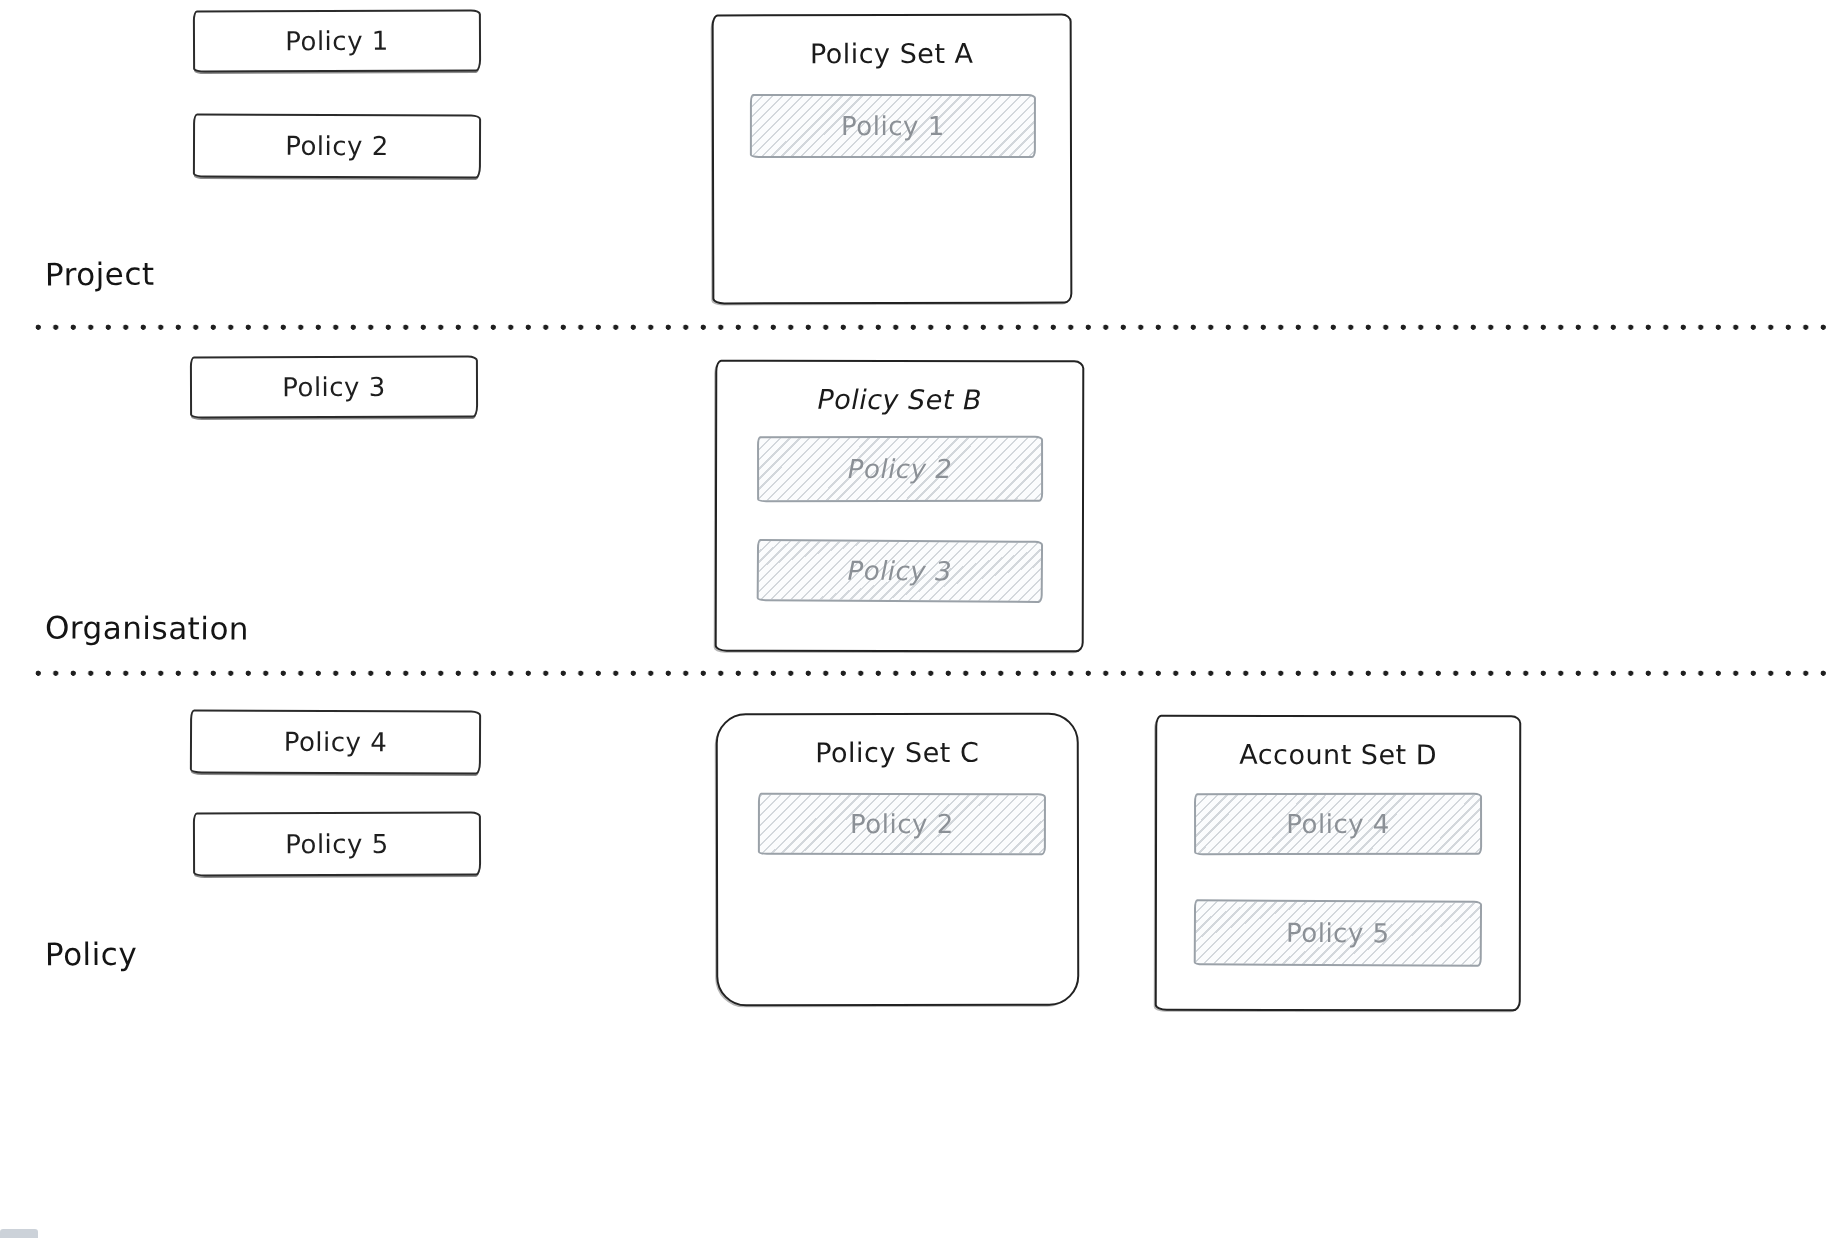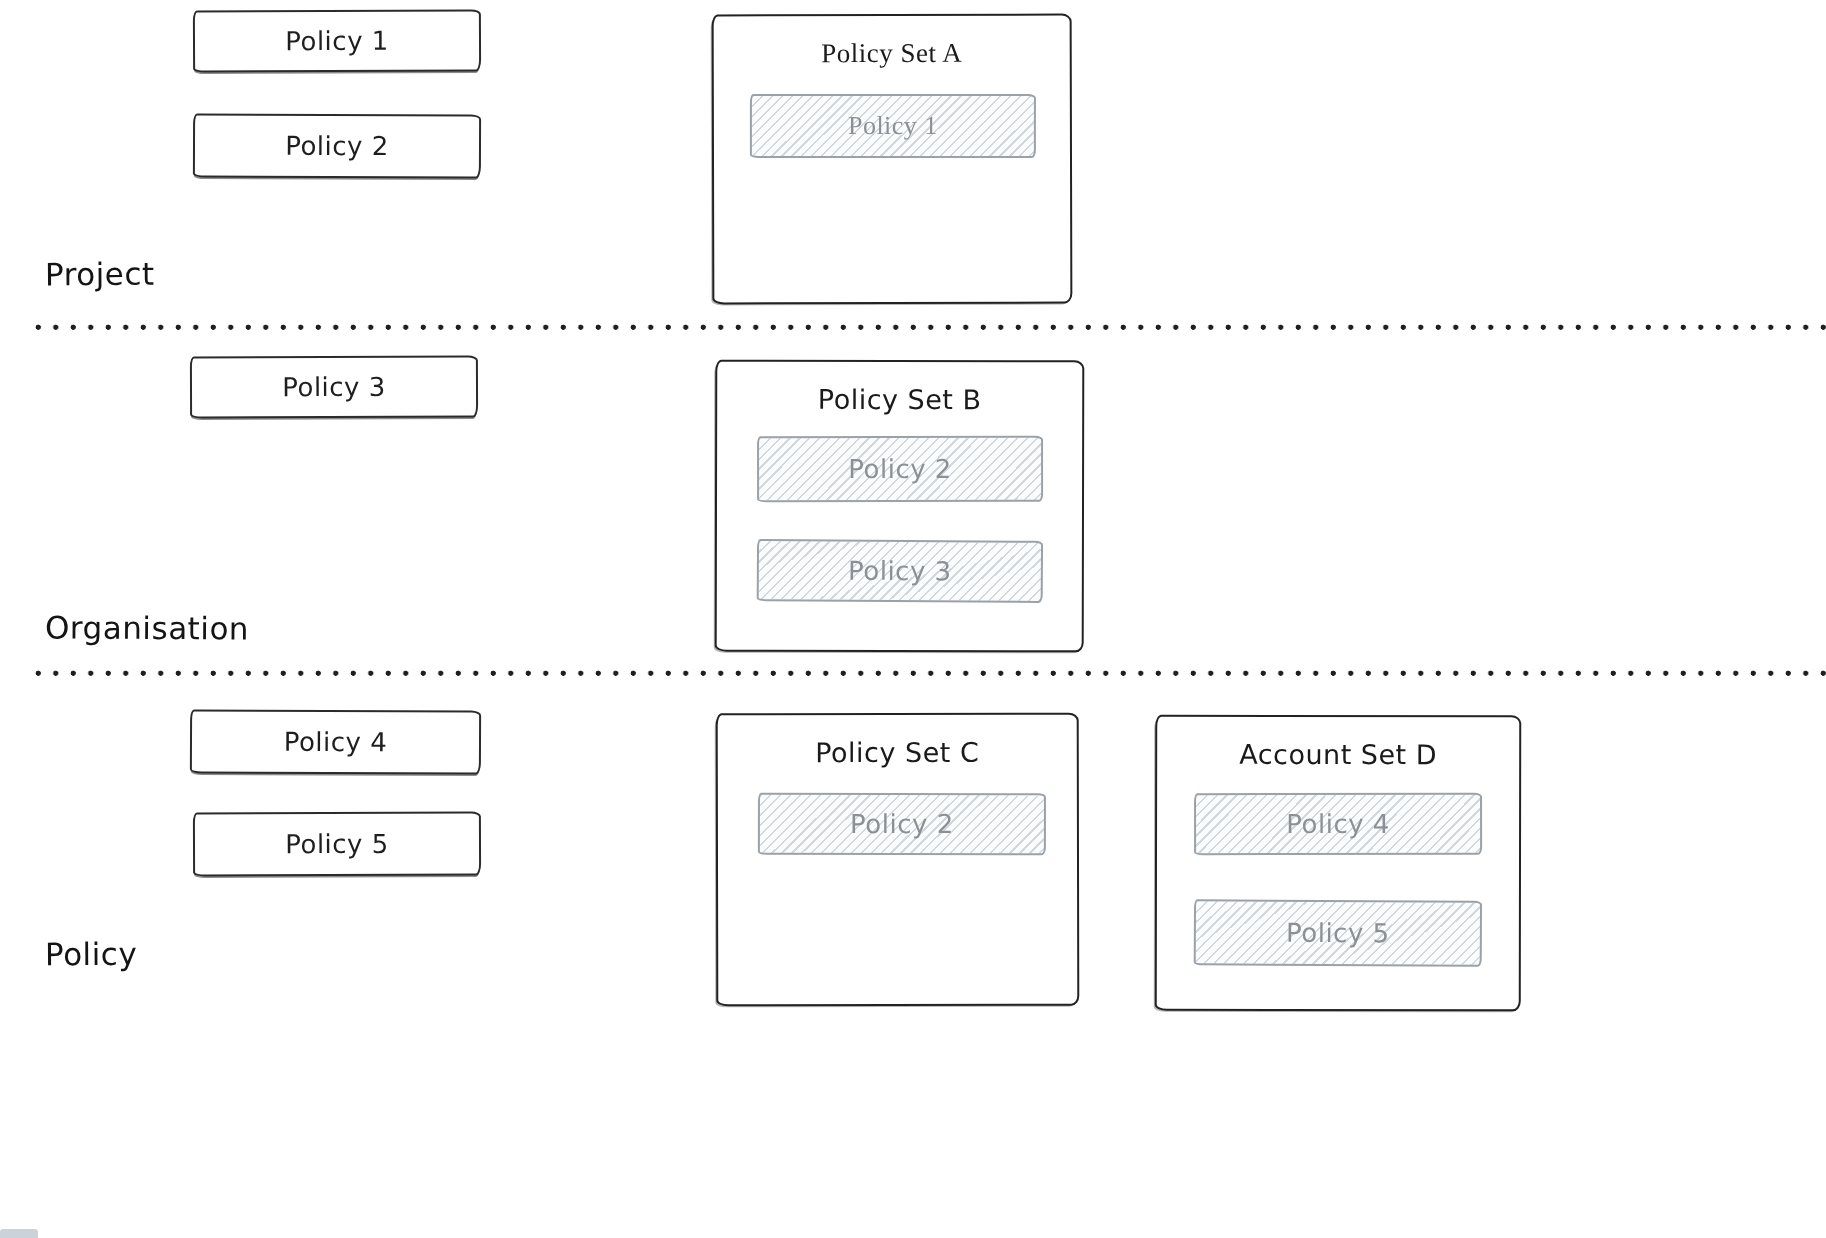--- a/index.html
+++ b/index.html
@@ -98,36 +98,36 @@
 <div id="canvas">
 
   <div class="pbox" style="left:193px; top:10px; width:288px; height:62px; transform:rotate(-0.25deg);">
     <span>Policy 1</span>
   </div>
 
   <div class="pbox" style="left:193px; top:114px; width:288px; height:64px; transform:rotate(0.2deg);">
     <span>Policy 2</span>
   </div>
 
-  <div class="setbox" style="left:712px; top:14px; width:360px; height:290px; transform:rotate(-0.15deg);font-family:Liberation Serif, serif;">
+  <div class="setbox" style="left:712px; top:14px; width:360px; height:290px; transform:rotate(-0.15deg);">
     <div class="settitle">Policy Set A</div>
     <div class="member" style="left:36px; top:78px; width:286px; height:64px; transform:rotate(0.2deg);">
       <span>Policy 1</span>
     </div>
   </div>
 
   <div class="lane-label" style="left:45px; top:256px; transform:rotate(-0.4deg);">Project</div>
 
   <div class="divider" style="left:35px; top:324px; width:1791px;"></div>
 
   <div class="pbox" style="left:190px; top:356px; width:288px; height:62px; transform:rotate(-0.2deg);">
     <span>Policy 3</span>
   </div>
 
-  <div class="setbox" style="left:715px; top:360px; width:369px; height:292px; transform:rotate(0.12deg);">
+  <div class="setbox" style="left:715px; top:360px; width:369px; height:292px; transform:rotate(0.12deg);font-style:italic;">
     <div class="settitle">Policy Set B</div>
     <div class="member" style="left:40px; top:74px; width:286px; height:66px; transform:rotate(-0.2deg);">
       <span>Policy 2</span>
     </div>
     <div class="member" style="left:40px; top:178px; width:286px; height:62px; transform:rotate(0.25deg);">
       <span>Policy 3</span>
     </div>
   </div>
 
   <div class="lane-label" style="left:45px; top:610px; transform:rotate(0.3deg);">Organisation</div>
@@ -135,21 +135,21 @@
   <div class="divider" style="left:35px; top:670px; width:1791px;"></div>
 
   <div class="pbox" style="left:190px; top:710px; width:291px; height:64px; transform:rotate(0.25deg);">
     <span>Policy 4</span>
   </div>
 
   <div class="pbox" style="left:193px; top:812px; width:288px; height:64px; transform:rotate(-0.2deg);">
     <span>Policy 5</span>
   </div>
 
-  <div class="setbox" style="left:716px; top:713px; width:363px; height:293px; transform:rotate(-0.12deg);">
+  <div class="setbox" style="left:716px; top:713px; width:363px; height:293px; transform:rotate(-0.12deg);border-radius:30px;">
     <div class="settitle">Policy Set C</div>
     <div class="member" style="left:40px; top:78px; width:288px; height:62px; transform:rotate(0.2deg);">
       <span>Policy 2</span>
     </div>
   </div>
 
   <div class="setbox" style="left:1155px; top:715px; width:366px; height:296px; transform:rotate(0.1deg);">
     <div class="settitle">Account Set D</div>
     <div class="member" style="left:37px; top:76px; width:288px; height:62px; transform:rotate(-0.2deg);">
       <span>Policy 4</span>

